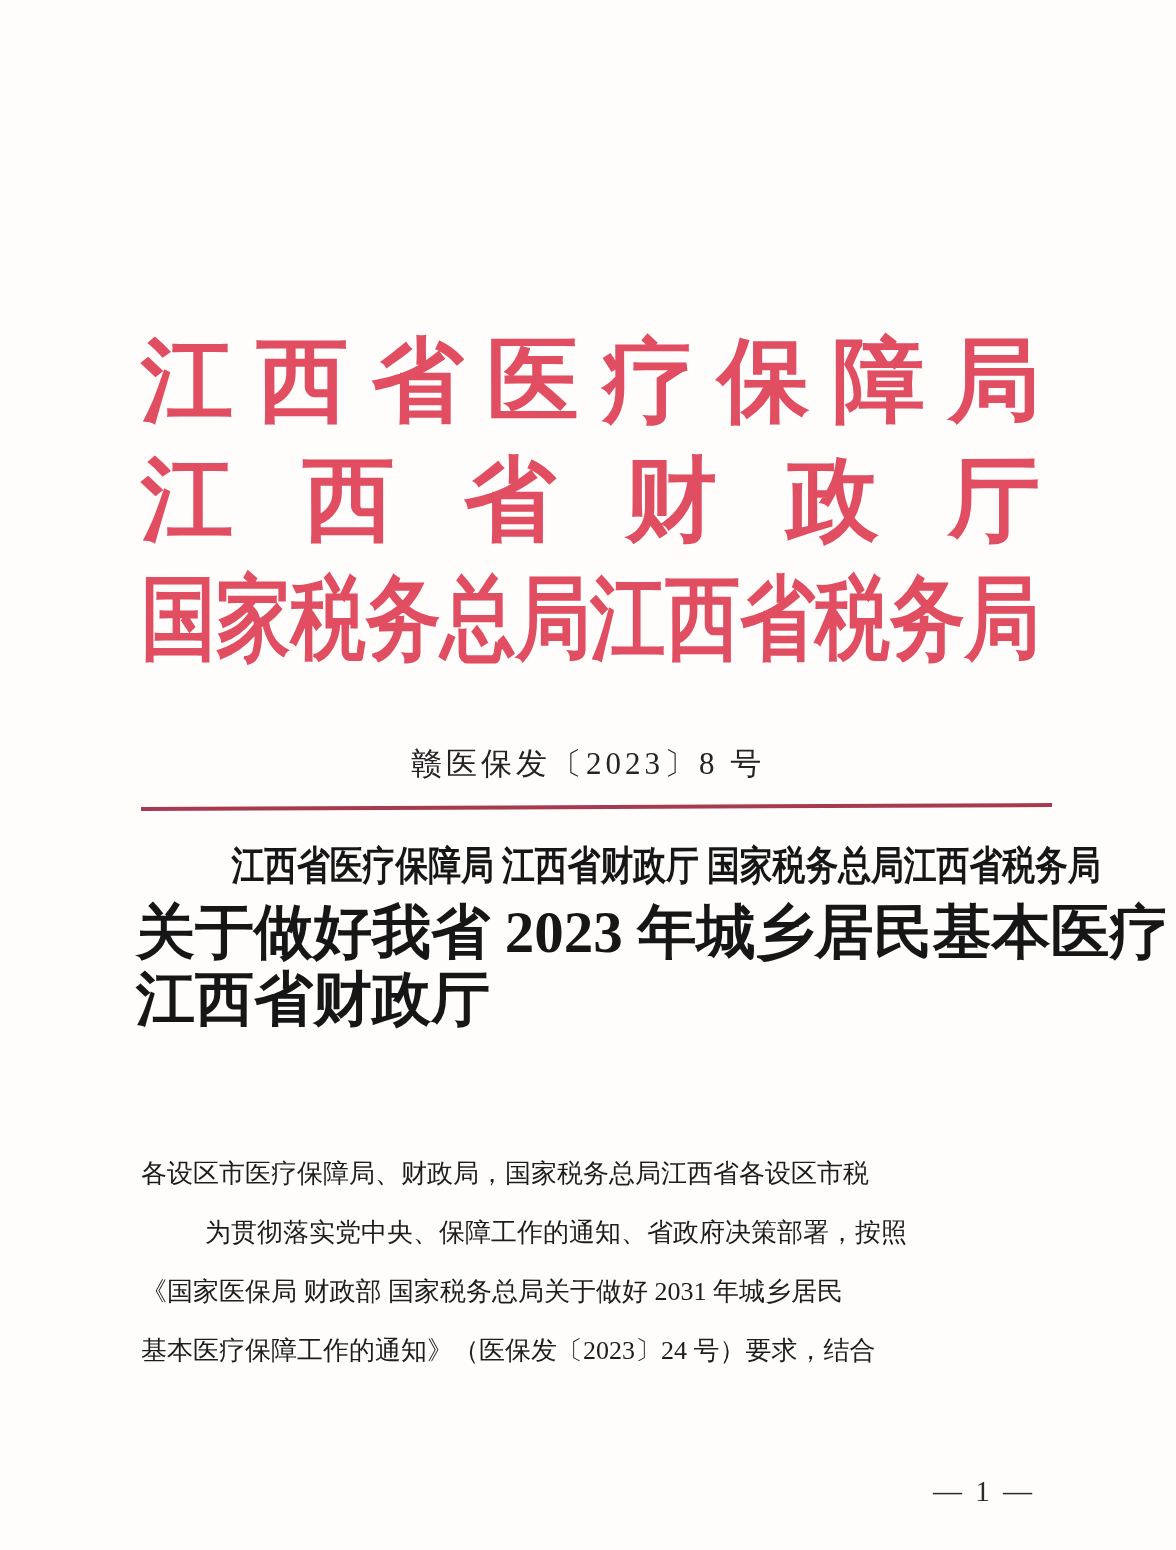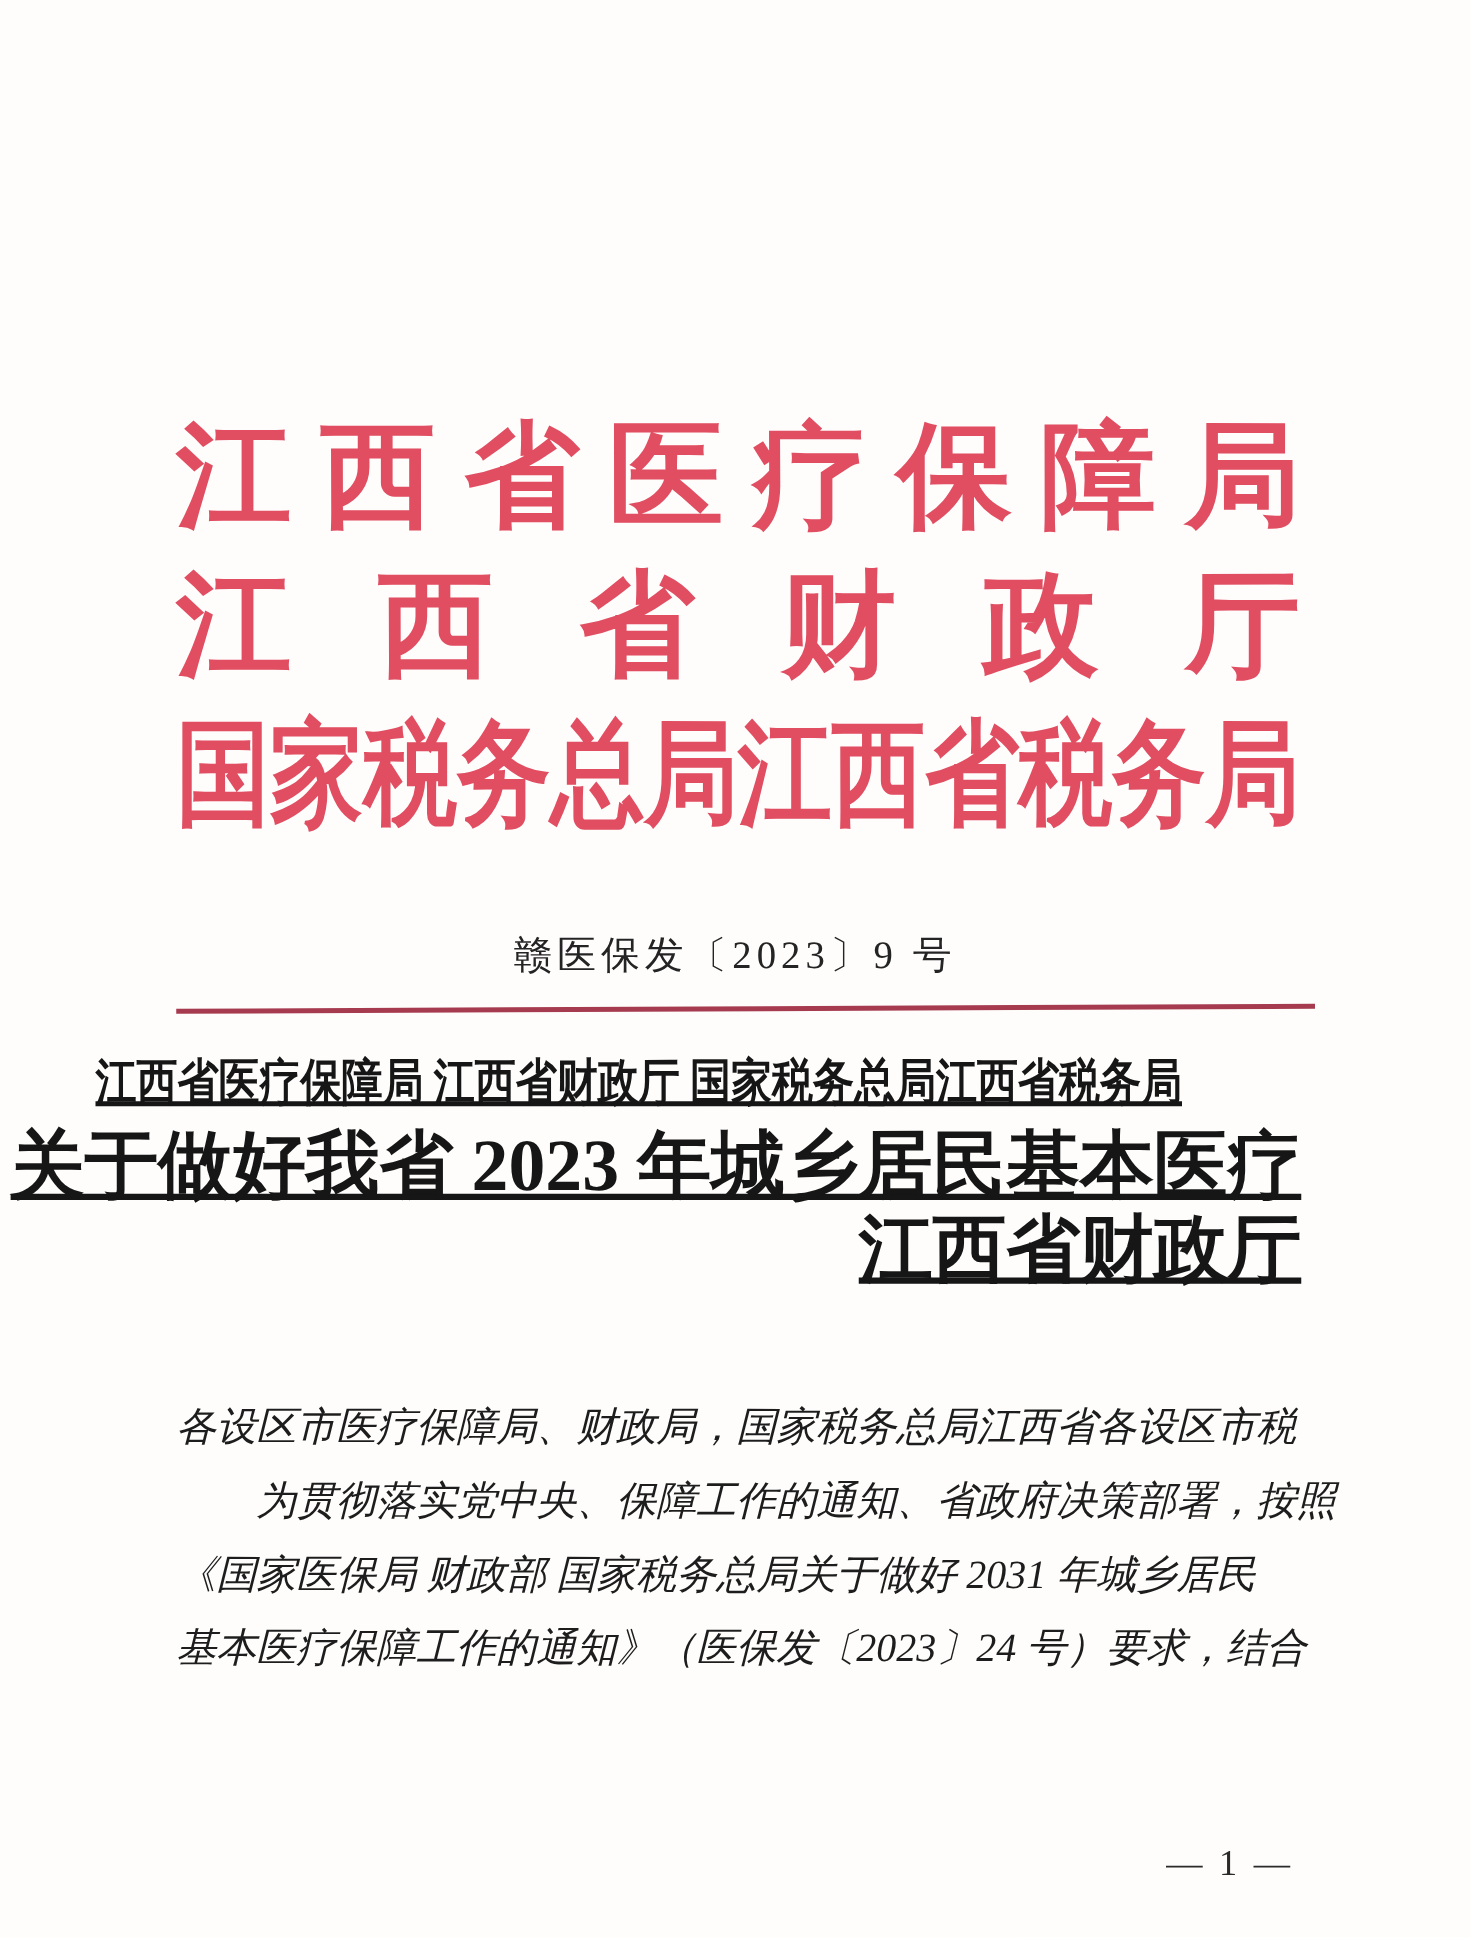--- a/index.html
+++ b/index.html
@@ -45,28 +45,28 @@
     width:911px;height:4px;
     background:var(--divider-red);
     transform:rotate(-0.25deg);
   }
   
   .title{
     position:absolute;top:832px;left:136px;width:905px;margin:0;
     font-weight:bold;color:#161616;
   }
   .t-row{
-    height:67px;display:flex;justify-content:flex-end;align-items:center;text-decoration:underline;
+    height:67px;display:flex;justify-content:flex-start;align-items:center;
   }
   .t1{font-size:40px;white-space:nowrap;transform:scaleX(0.82);transform-origin:center;}
   .t2,.t3{font-size:59px;white-space:nowrap;}
   
   .body-text{
-    position:absolute;top:1112px;left:141px;width:910px;
-    font-size:32px;color:var(--body-text);font-style:italic;
+    position:absolute;top:1144px;left:141px;width:910px;
+    font-size:26px;color:var(--body-text);
   }
   .body-line{height:59px;line-height:59px;white-space:nowrap;}
   .body-line.indent{text-indent:64px;}
   
   .page-number{
     position:absolute;top:1474px;right:141px;
     font-size:29px;line-height:34px;
     color:#2a2a2a;letter-spacing:3px;
   }
 </style>
@@ -109,21 +109,21 @@
           <span>江</span>
           <span>西</span>
           <span>省</span>
           <span>税</span>
           <span>务</span>
           <span>局</span>
         </div>
     </div>
   </header>
 
-  <div class="doc-number">赣医保发〔2023〕9 号</div>
+  <div class="doc-number">赣医保发〔2023〕8 号</div>
 
   <div class="red-rule"></div>
 
   <h1 class="title">
     <div class="t-row">
       <span class="t1">江西省医疗保障局  江西省财政厅 国家税务总局江西省税务局</span>
     </div>
     <div class="t-row">
       <span class="t2">关于做好我省 2023 年城乡居民基本医疗</span>
     </div>

